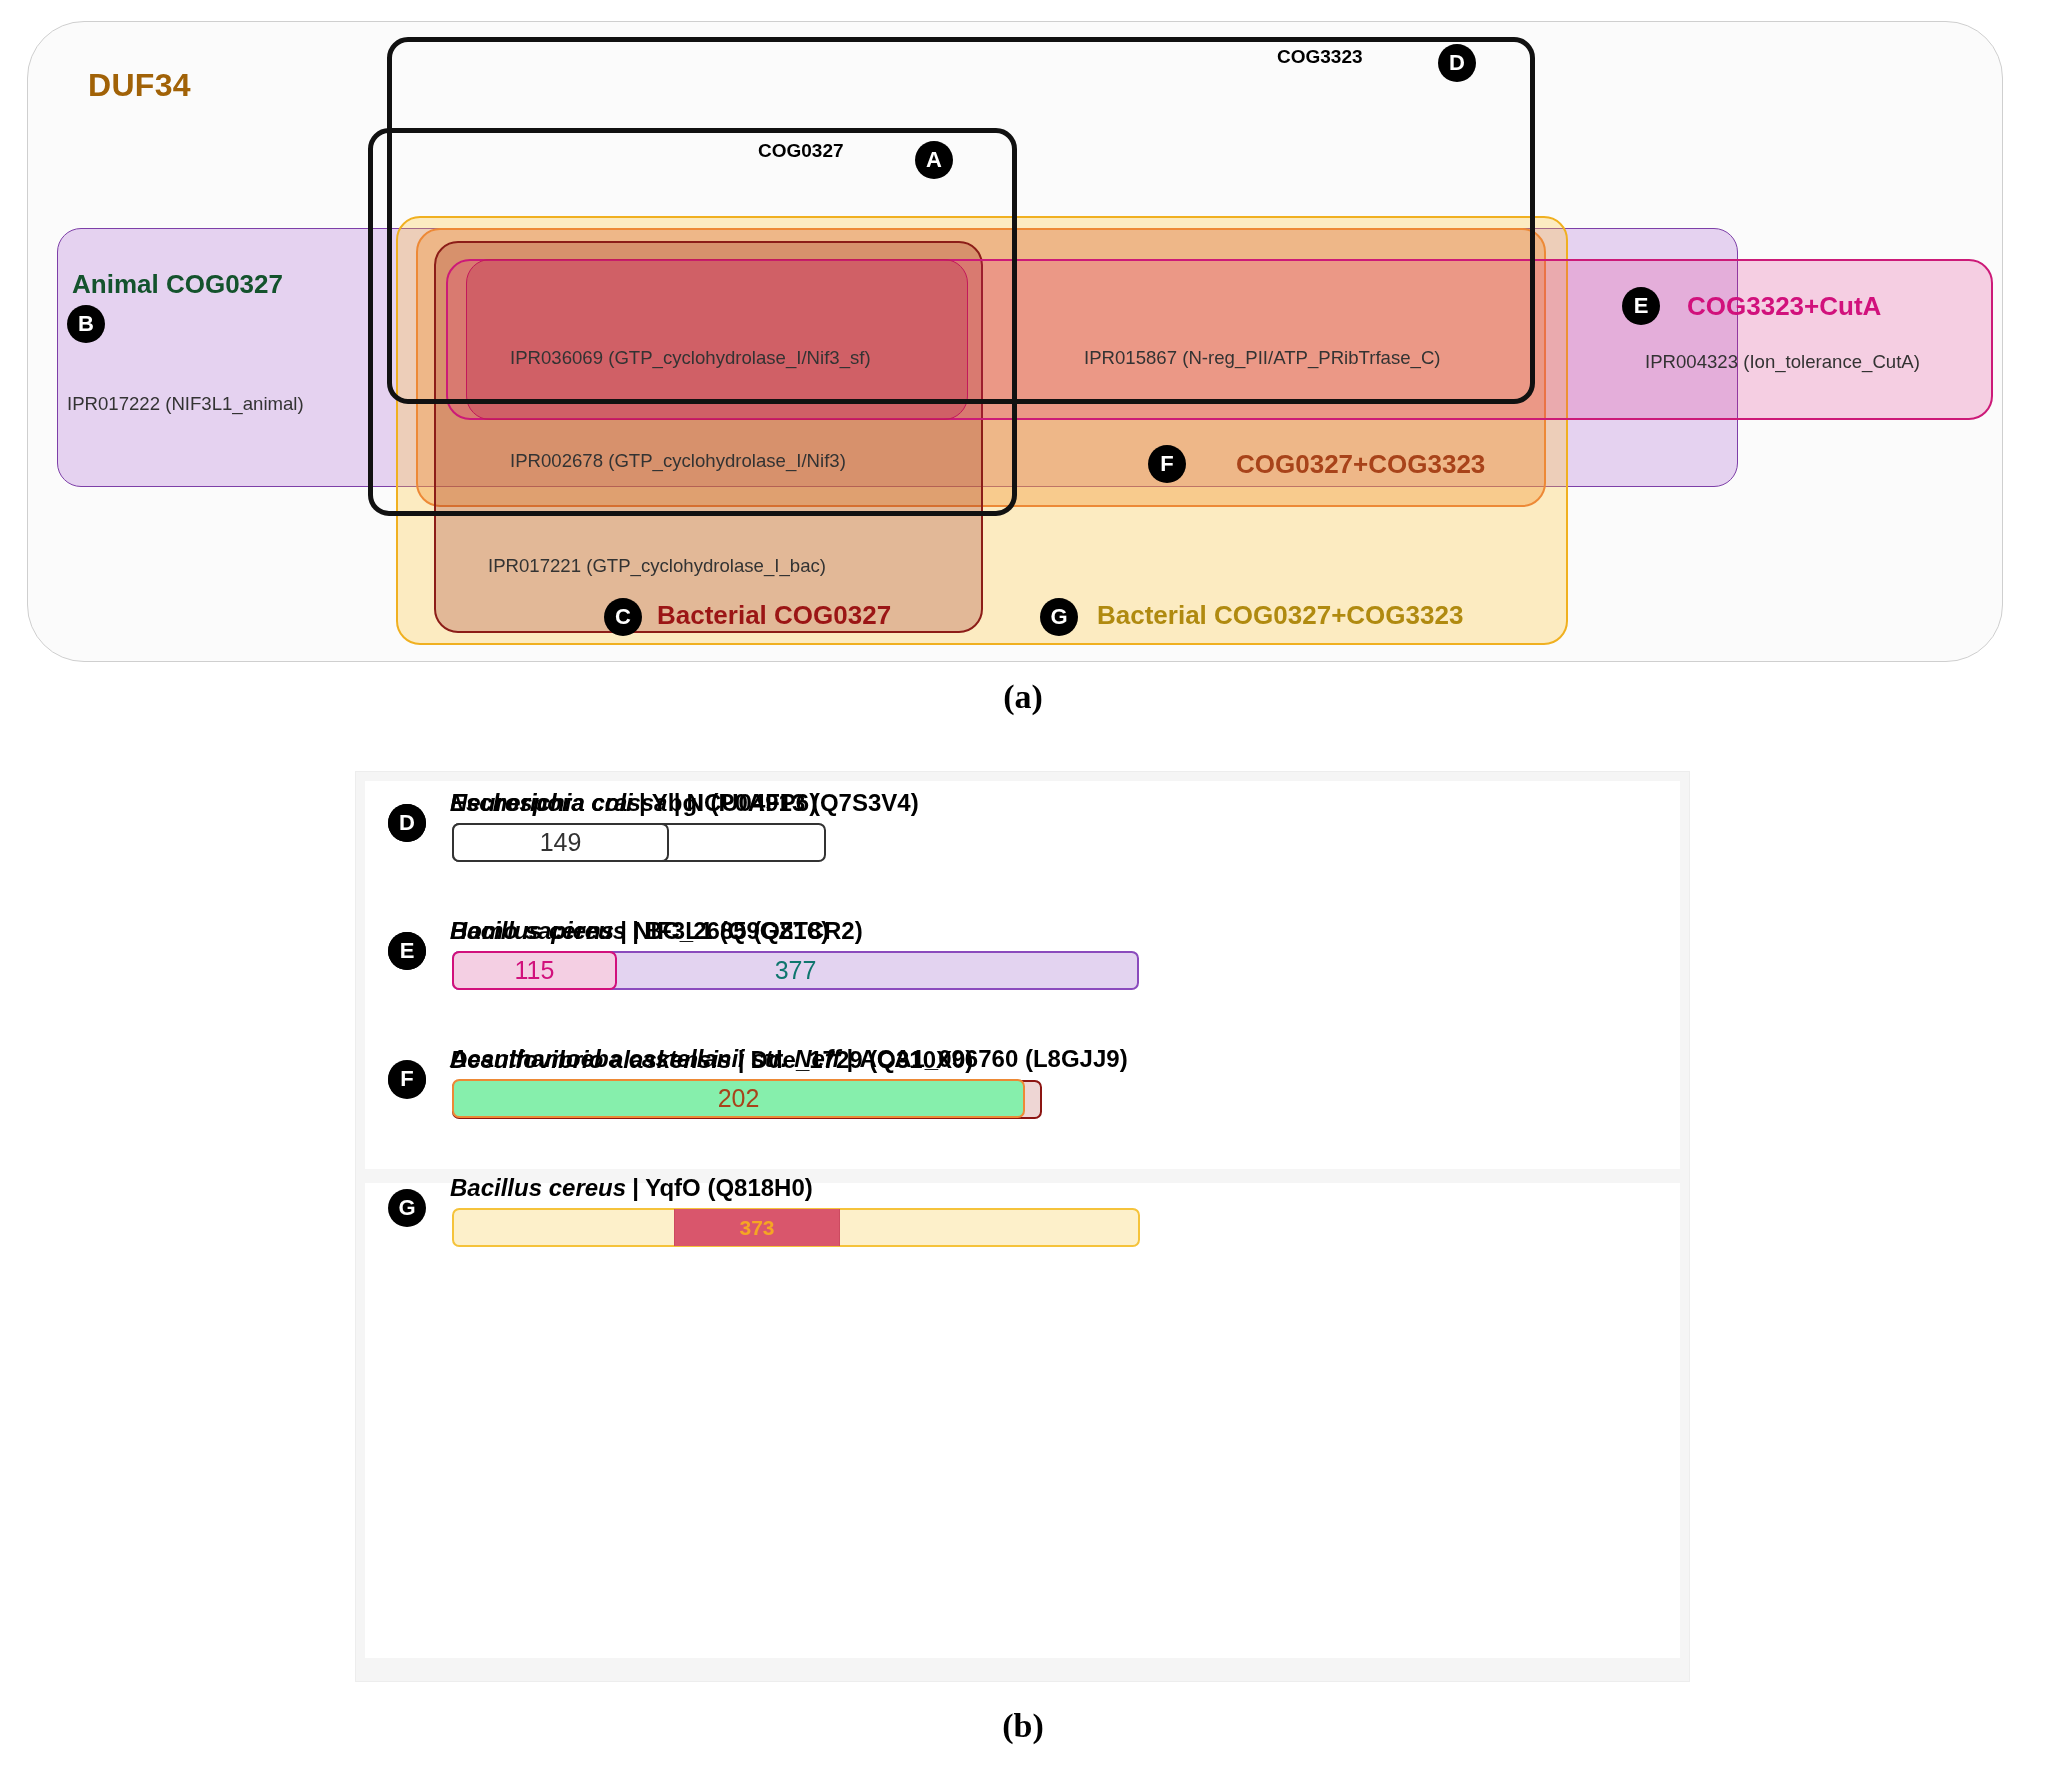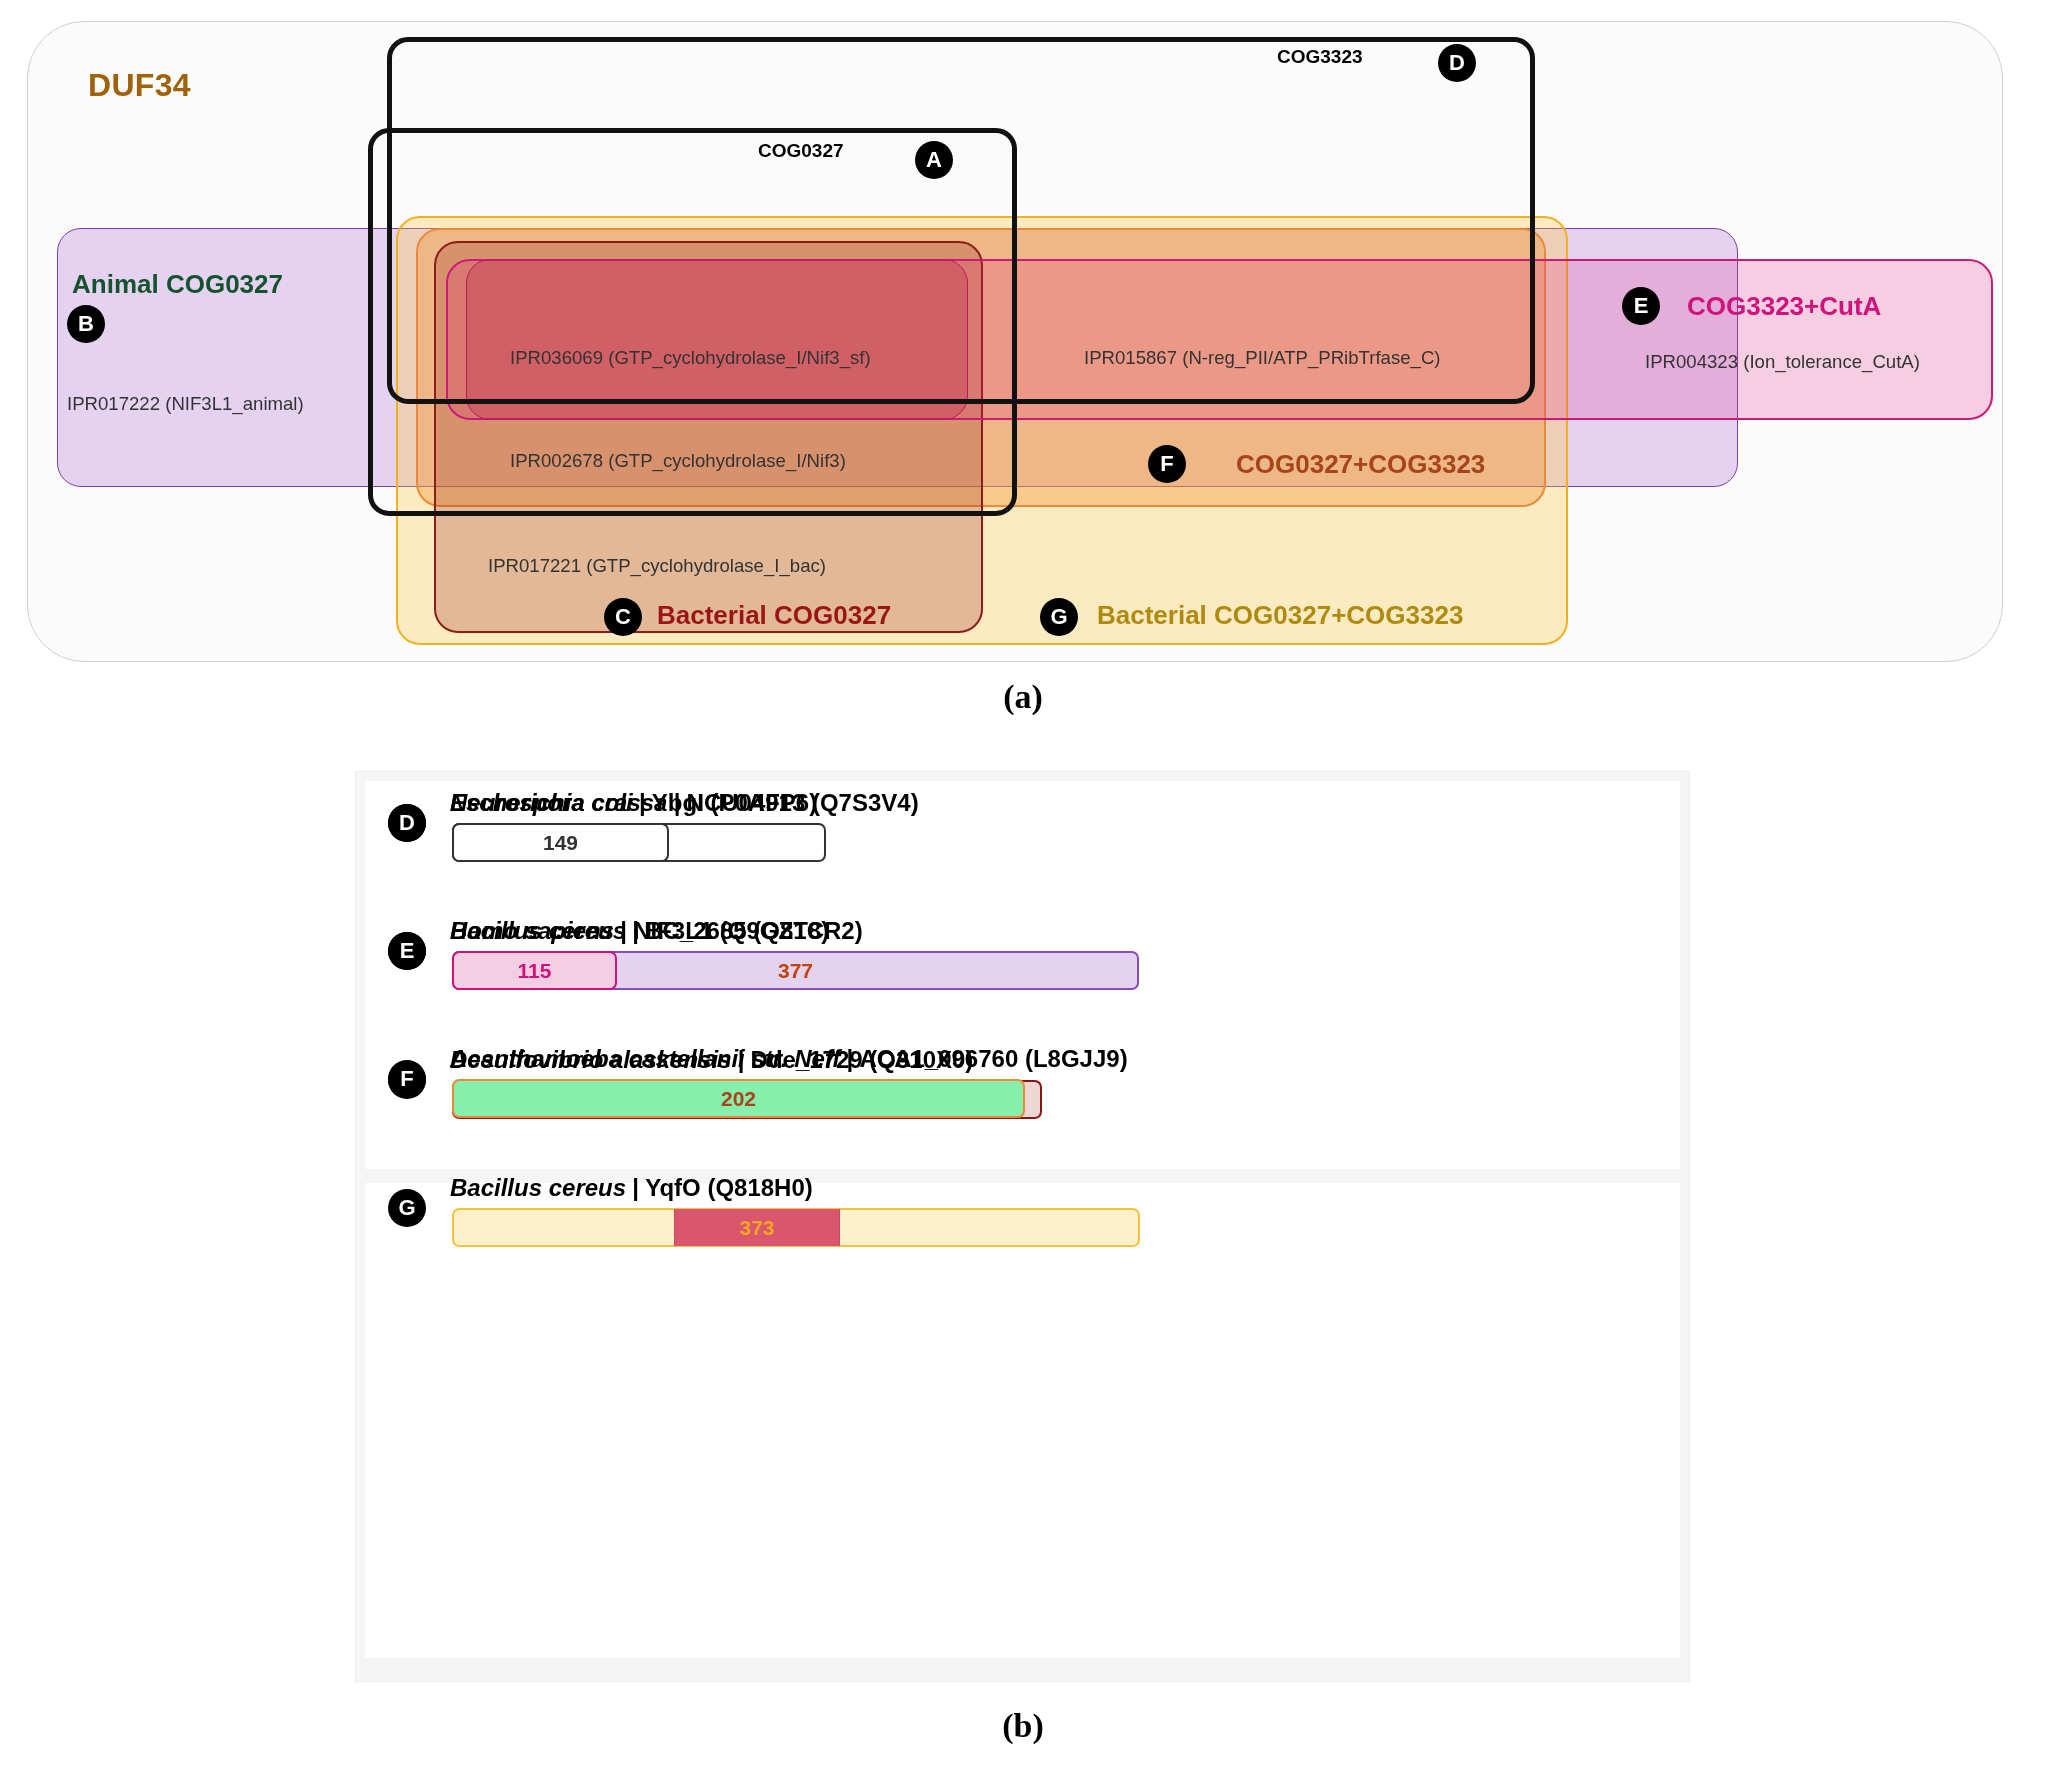--- a/index.html
+++ b/index.html
@@ -239,22 +239,22 @@
     left: 96px;
     top: 30px;
     height: 39px;
     border-radius: 7.2px;
     box-sizing: border-box;
     display: flex;
     align-items: center;
     justify-content: center;
   }
   .prot-bar .len {
-    font-size: 21px;
-    font-weight: bold;
+    font-size: 25px;
+    font-weight: normal;
   }
   .bar-sub {
     position: absolute;
     top: -1px;
     height: 37px;
     box-sizing: border-box;
     display: flex;
     align-items: center;
     justify-content: center;
   }
@@ -311,21 +311,21 @@
         <div class="prot-badge" style="top: 11.4px;">A</div>
         <div class="prot-title"><span class="sp">Escherichia coli</span><span class="sep">|</span><span class="gn">YbgI (P0AFP6)</span></div>
         <div class="prot-bar" style="width: 374px; background: rgb(255, 255, 255); border: 2.6px solid rgb(51, 51, 51);">
           <span class="len" style="color: rgb(51, 51, 51);">247</span>
         </div>
       </div>
       <div class="prot-row" style="top: 149px;">
         <div class="prot-badge" style="top: 11.4px;">B</div>
         <div class="prot-title"><span class="sp">Homo sapiens</span><span class="sep">|</span><span class="gn">NIF3L1 (Q9GZT8)</span></div>
         <div class="prot-bar" style="width: 687px; background: rgb(227, 211, 240); border: 2.6px solid rgb(139, 75, 189);">
-          <span class="len" style="color: #c2410c;">377</span>
+          <span class="len" style="color: #0f766e;">377</span>
         </div>
       </div>
       <div class="prot-row" style="top: 278px;">
         <div class="prot-badge" style="top: 11.4px;">C</div>
         <div class="prot-title"><span class="sp">Desulfovibrio alaskensis</span><span class="sep">|</span><span class="gn">Dde_1729 (Q310X0)</span></div>
         <div class="prot-bar" style="width: 590px; background: rgb(238, 214, 212); border: 2.6px solid rgb(140, 21, 18);">
           <span class="len" style="color: rgb(155, 21, 21);">330</span>
         </div>
       </div>
     </div>

